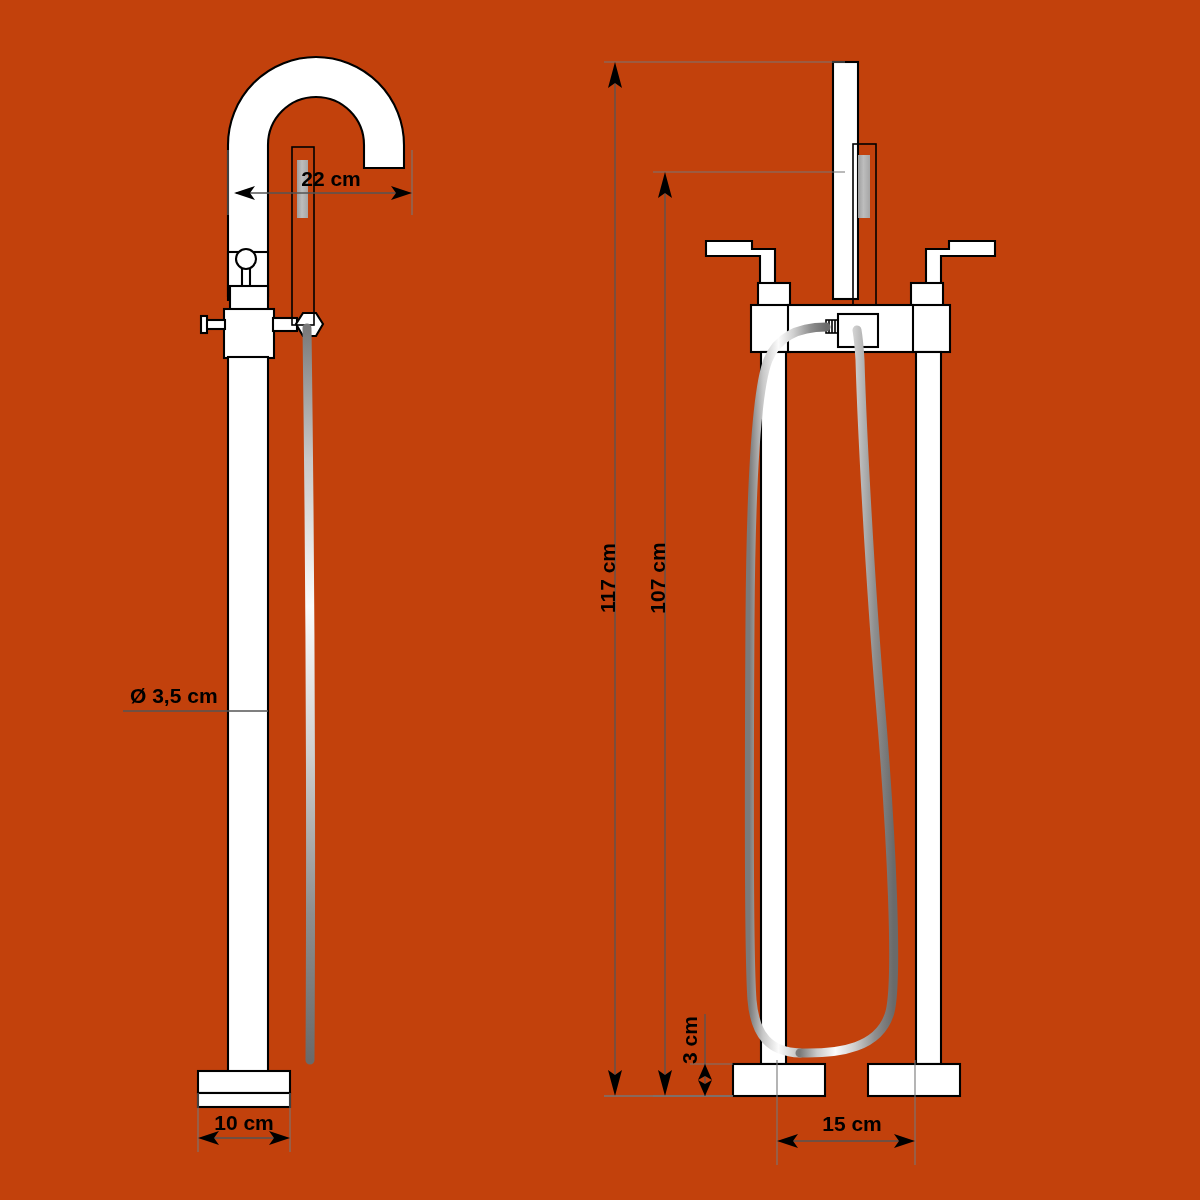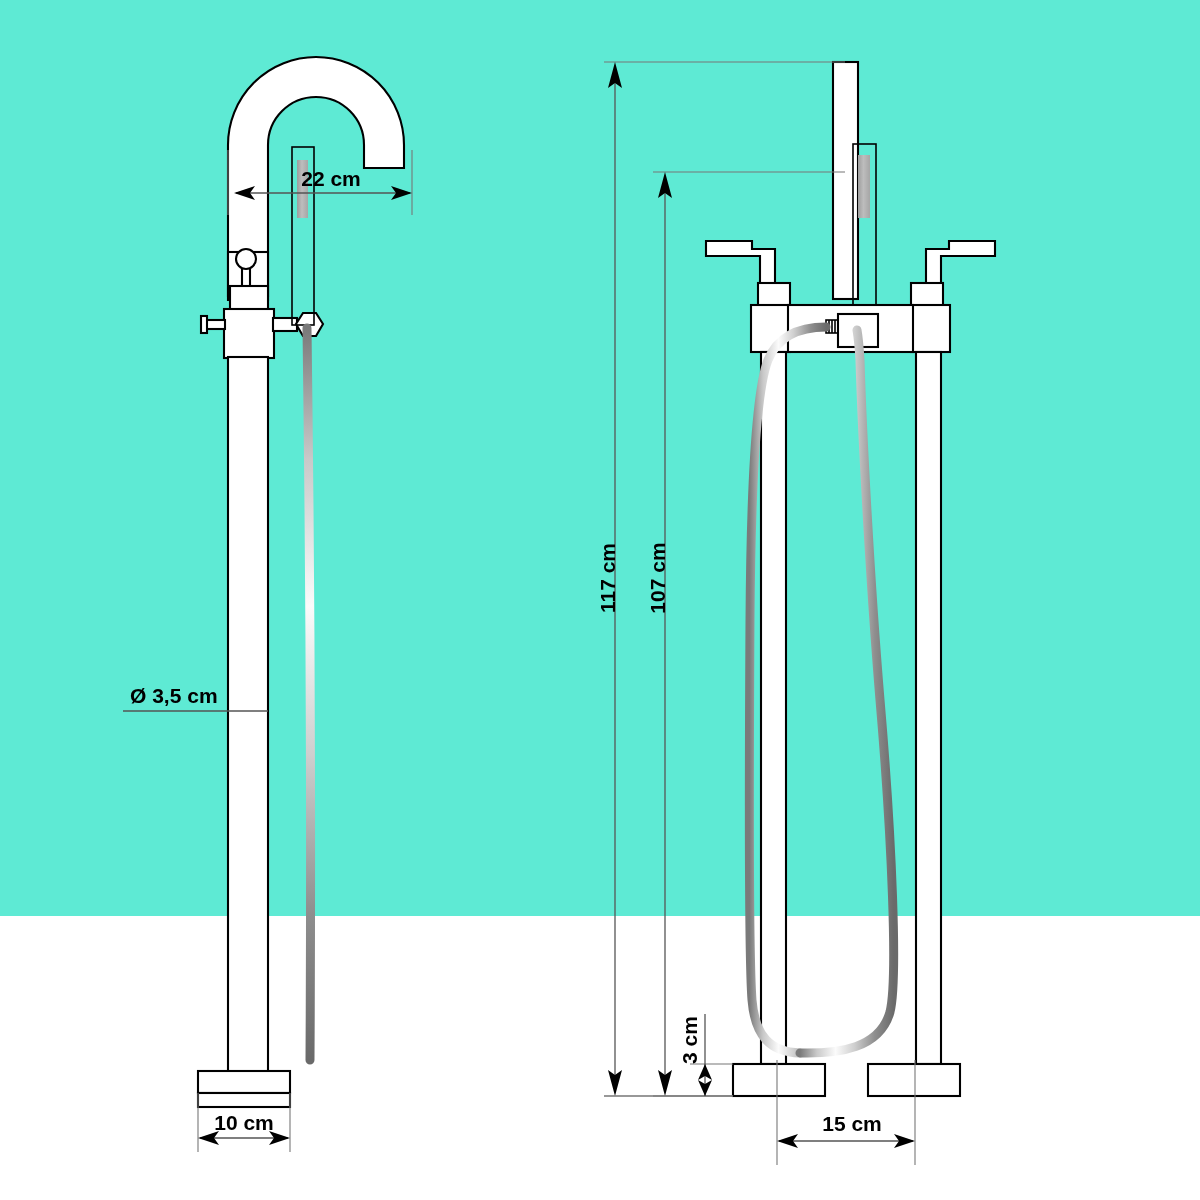--- a/index.html
+++ b/index.html
@@ -9,22 +9,22 @@
   }
   body {
     width: 1200px;
     height: 1200px;
     font-family: "Liberation Sans", sans-serif;
     overflow: hidden;
   }
   #drawing-root {
     position: relative;
     width: 1200px;
-    height: 916px;
-    background: #5eead4;
+    height: 1200px;
+    background: #c2410c;
   }
   svg#tech-drawing {
     display: block;
     width: 1200px;
     height: 1200px;
   }
   .dim-text {
     font-family: "Liberation Sans", sans-serif;
     font-size: 21px;
     font-weight: 700;

